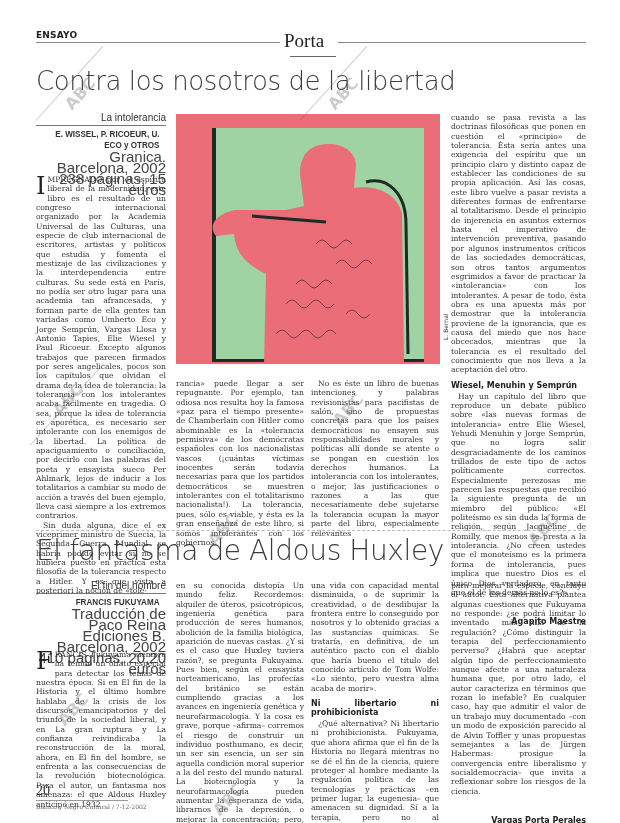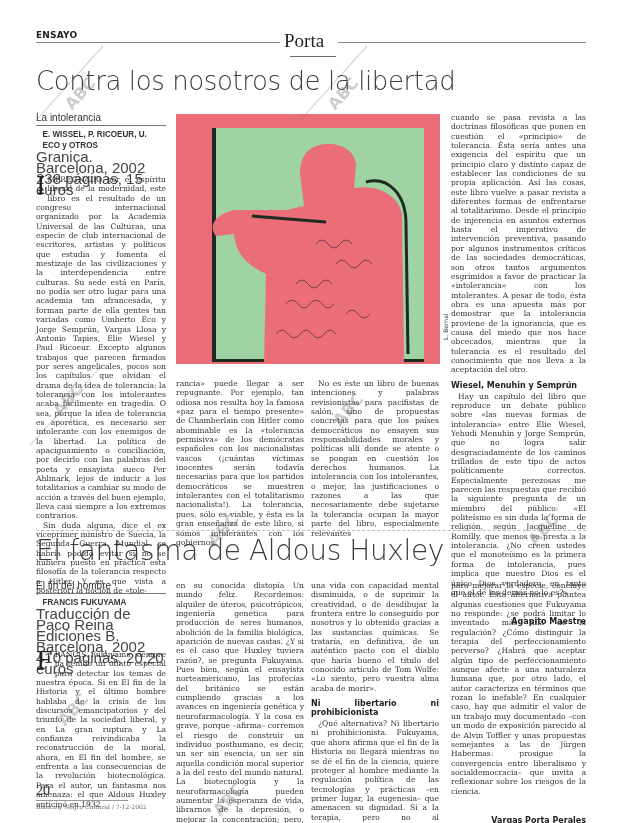--- a/index.html
+++ b/index.html
@@ -10,21 +10,21 @@
   .top-rule { position: absolute; top: 42px; height: 1px; background: #888; }
   .top-rule.left { left: 36px; width: 244px; }
   .top-rule.right { left: 338px; width: 248px; }
   .masthead { position: absolute; left: 284px; top: 30px; font: 19px "Liberation Serif", serif; color: #222; }
   .masthead-under { position: absolute; left: 290px; top: 56px; width: 46px; height: 1px; background: #666; }
 
   .headline { position: absolute; left: 36px; font-family: "DejaVu Sans", sans-serif; font-weight: 300; color: #3b3b3b; letter-spacing: -0.4px; white-space: nowrap; }
   .h1 { top: 66px; font-size: 26px; }
   .h2 { top: 534px; font-size: 28px; }
 
-  .book-box { position: absolute; text-align: left; font-family: "Liberation Sans", sans-serif; color: #333; }
+  .book-box { position: absolute; text-align: right; font-family: "Liberation Sans", sans-serif; color: #333; }
   .book-title { font-size: 10px; padding-bottom: 2px; border-bottom: 1px solid #777; }
   .book-authors { font-size: 9px; font-weight: bold; margin-top: 3px; line-height: 11px; transform: scaleX(0.9); }
   .book-meta { font-size: 15px; line-height: 11px; color: #444; }
 
   .col { position: absolute; font-size: 7.6px; line-height: 9.35px; text-align: justify; color: #333; hyphens: auto; }
   .col p { text-indent: 7px; }
   .col p.first { text-indent: 0; }
   .dropcap { float: left; font-size: 24px; line-height: 20px; padding-right: 2px; margin-top: 1px; color: #222; font-family: "DejaVu Serif", serif; }
   .subhead { font: bold 8px "DejaVu Sans", sans-serif; color: #222; margin: 6px 0 2px; }
   .byline { font: bold 8px "DejaVu Sans", sans-serif; color: #222; text-align: right; margin-top: 20px; }

